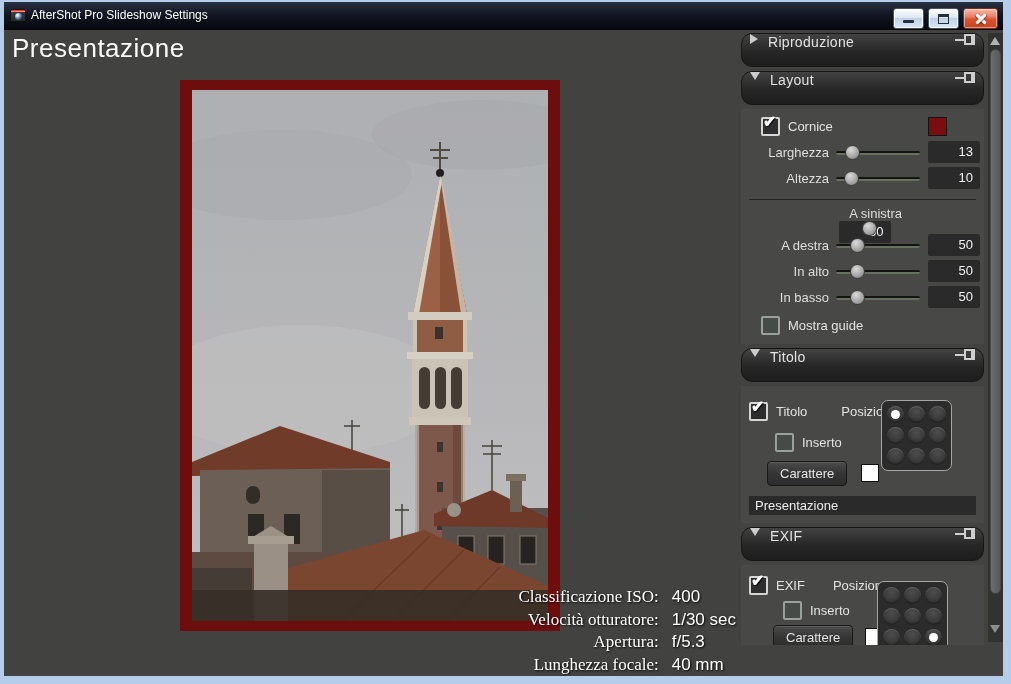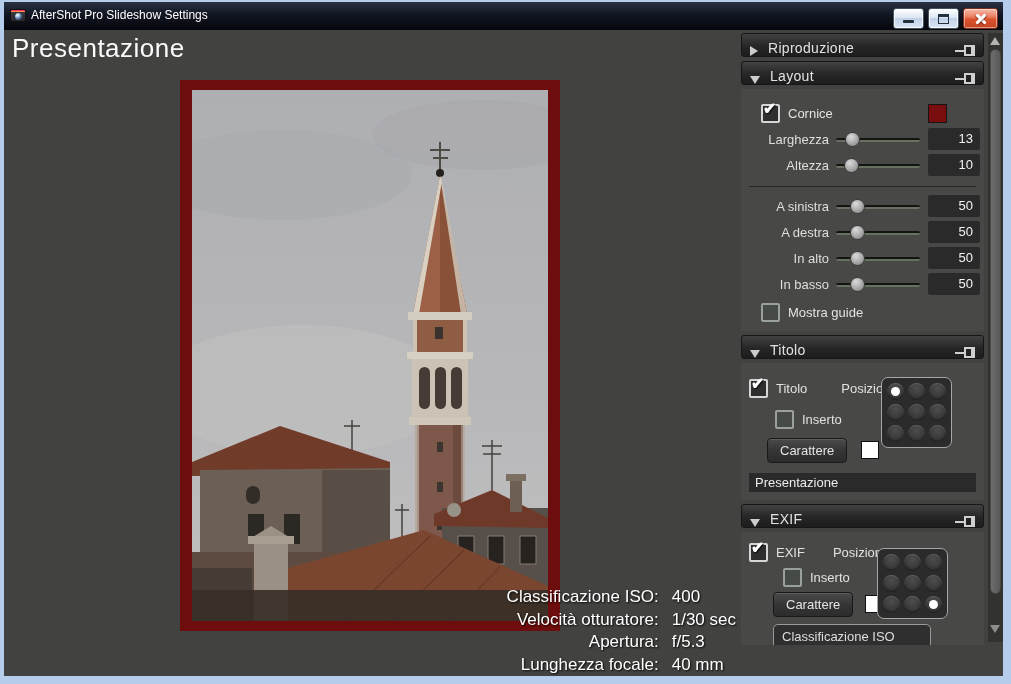--- a/index.html
+++ b/index.html
@@ -41,28 +41,28 @@
   
   .content { position:relative; height:646px; background:#424240; overflow:hidden; }
   .main { position:absolute; left:0; top:0; width:733px; height:646px; }
   .heading { position:absolute; left:8px; top:3px; font-size:26px; color:#fafafa; letter-spacing:.5px; font-weight:400; }
   .photo-frame { position:absolute; left:176px; top:50px; width:356px; height:531px;
     border:solid #6e0d0d; border-width:10px 12px; }
   .photo-frame svg { display:block; }
   .exif-overlay { position:absolute; right:1px; bottom:1px; display:grid;
     grid-template-columns:auto auto; column-gap:13px; row-gap:1px;
     font-size:17px; line-height:21.5px; color:#ffffff; text-shadow:1px 1px 2px rgba(0,0,0,.9); z-index:5; }
-  .exif-overlay .lbl { text-align:right; }
+  .exif-overlay .lbl { text-align:right;font-family:Liberation Serif, serif; }
   .exif-overlay .val { text-align:left; }
   
   .sidebar { position:absolute; left:733px; top:0; width:251px; height:615px; overflow:hidden;
     padding:3px 4px 0 4px; box-sizing:border-box; }
-  .panel-hdr { height:24px; box-sizing:border-box; border:1px solid #161616; border-radius:3px;
+  .panel-hdr { height:34px; box-sizing:border-box; border:1px solid #161616; border-radius:11px;
     background:linear-gradient(#424242,#262626 55%,#1d1d1d);
-    display:flex; align-items:flex-end; padding:0 8px; margin-bottom:4px; }
+    display:flex; align-items:flex-start; padding:0 8px; margin-bottom:4px; }
   .panel-hdr .t { margin-left:10px; font-size:14px; color:#e2e2e2; letter-spacing:.3px; }
   .tri-right { width:0; height:0; border-left:8px solid #cccccc; border-top:5px solid transparent; border-bottom:5px solid transparent; }
   .tri-down  { width:0; height:0; border-top:8px solid #cccccc; border-left:5px solid transparent; border-right:5px solid transparent; }
   .pin { margin-left:auto; display:flex; align-items:center; }
   .pin .stem { width:9px; height:2px; background:#cfcfcf; }
   .pin .head { width:5px; height:7px; border:2px solid #cfcfcf; }
   .pin .bar  { width:2px; height:11px; background:#cfcfcf; }
   .panel-body { position:relative; background:#484846; margin-bottom:4px; padding:6px 2px 8px 8px; box-sizing:border-box; }
   .row { display:flex; align-items:center; }
   .slbl { width:80px; text-align:right; font-size:13px; color:#dedede; margin-right:7px; flex:none; }
@@ -257,41 +257,41 @@
       <div class="panel-hdr">
         <span class="tri-down"></span>
         <span class="t">Layout</span>
         <span class="pin">
             <span class="stem"></span>
             <span class="head"></span>
             <span class="bar"></span>
           </span>
       </div>
       <div class="panel-body">
-        <div class="row" style="margin-top:7px; padding-left:12px; height:22px;justify-content:space-between;">
+        <div class="row" style="margin-top:0; padding-left:12px; height:22px;justify-content:space-between;">
           <span class="cb checked"></span>
           <span class="cblbl">Cornice</span>
           <span class="sw-red" style="margin-left:auto; margin-right:35px;"></span>
         </div>
         <div class="row" style="height:26px; margin-top:2px;">
           <span class="slbl">Larghezza</span>
           <span class="groove">
               <span class="thumb" style="left:11%;"></span>
             </span>
           <span class="valbox">13</span>
         </div>
         <div class="row" style="height:26px;">
           <span class="slbl">Altezza</span>
           <span class="groove">
               <span class="thumb" style="left:10%;"></span>
             </span>
           <span class="valbox">10</span>
         </div>
         <div class="divider"></div>
-        <div class="row" style="height:26px; margin-top:2px;">
+        <div class="row" style="height:26px; margin-top:2px;flex-direction:column;">
           <span class="slbl">A sinistra</span>
           <span class="groove">
               <span class="thumb" style="left:17%;"></span>
             </span>
           <span class="valbox">50</span>
         </div>
         <div class="row" style="height:26px;">
           <span class="slbl">A destra</span>
           <span class="groove">
               <span class="thumb" style="left:17%;"></span>

